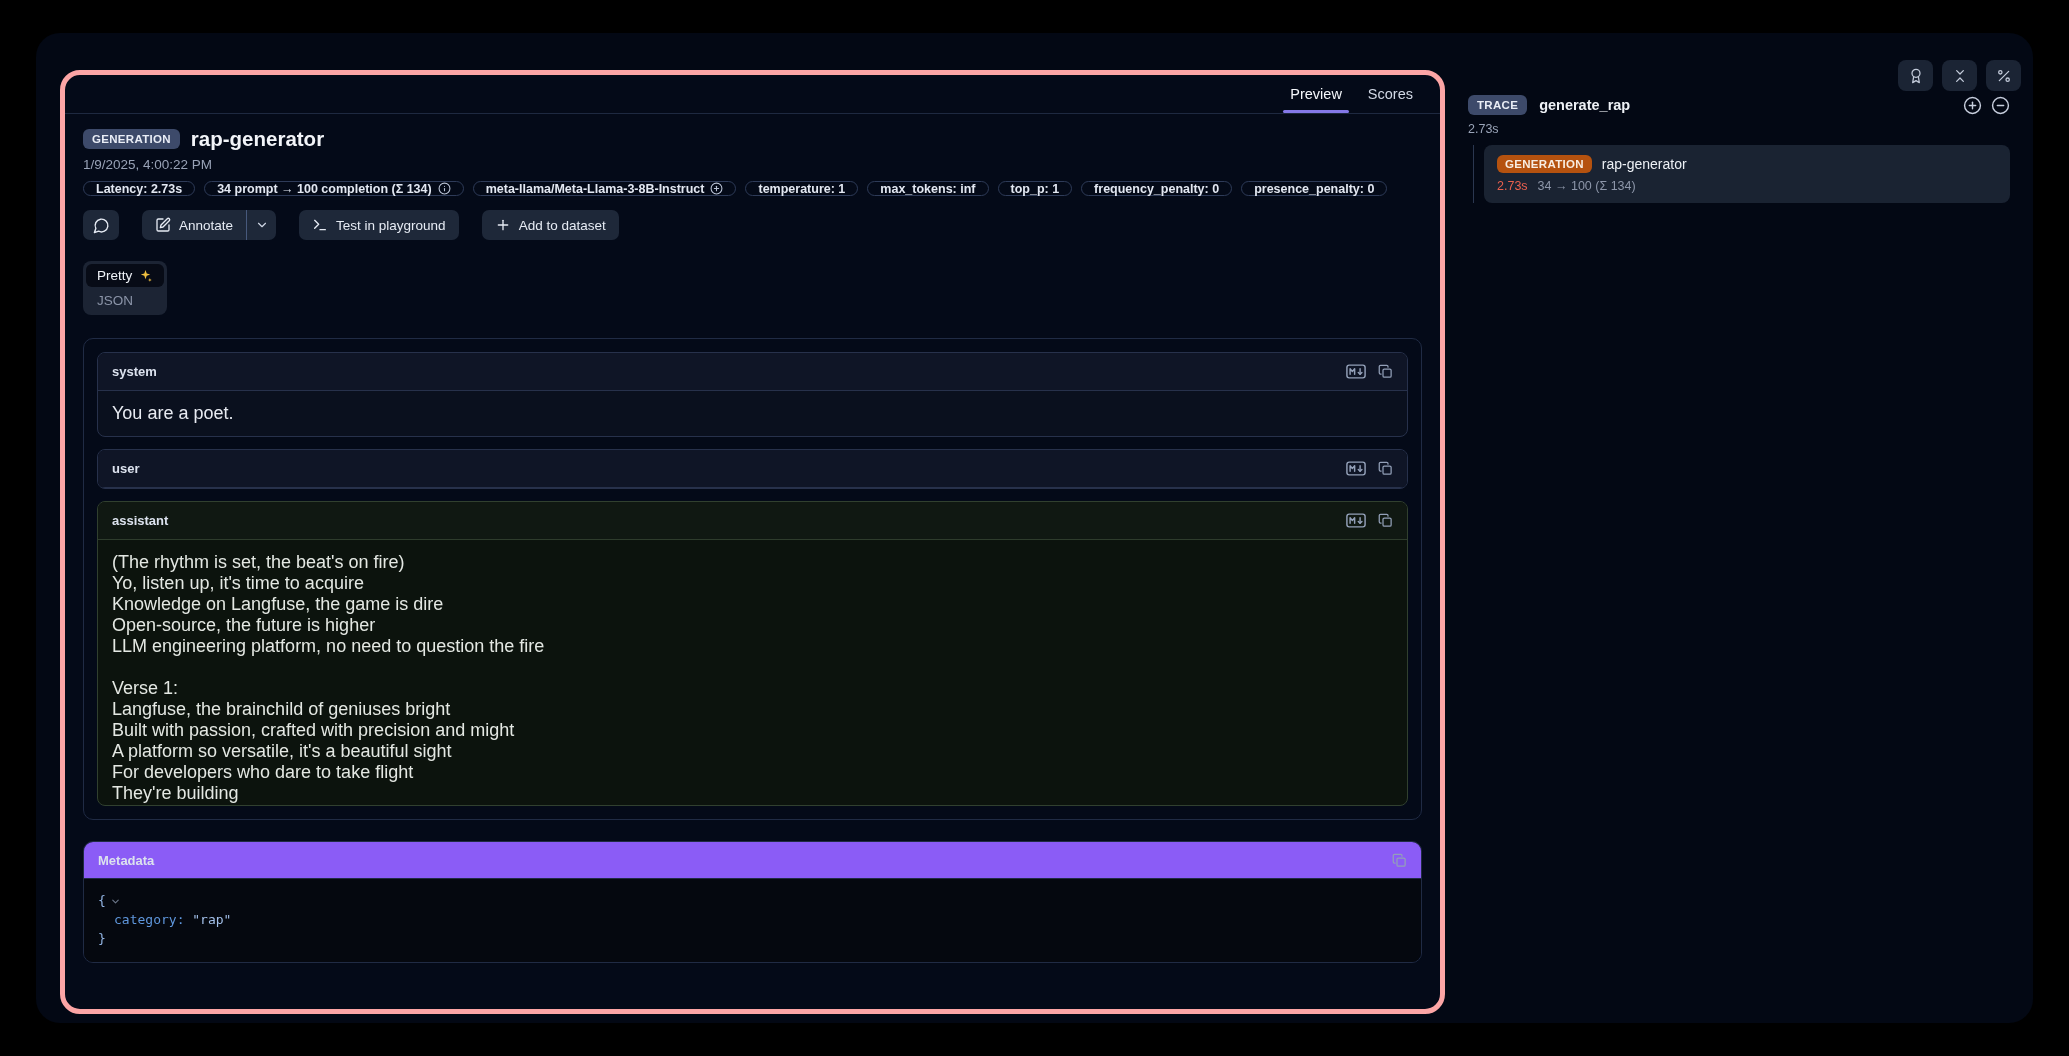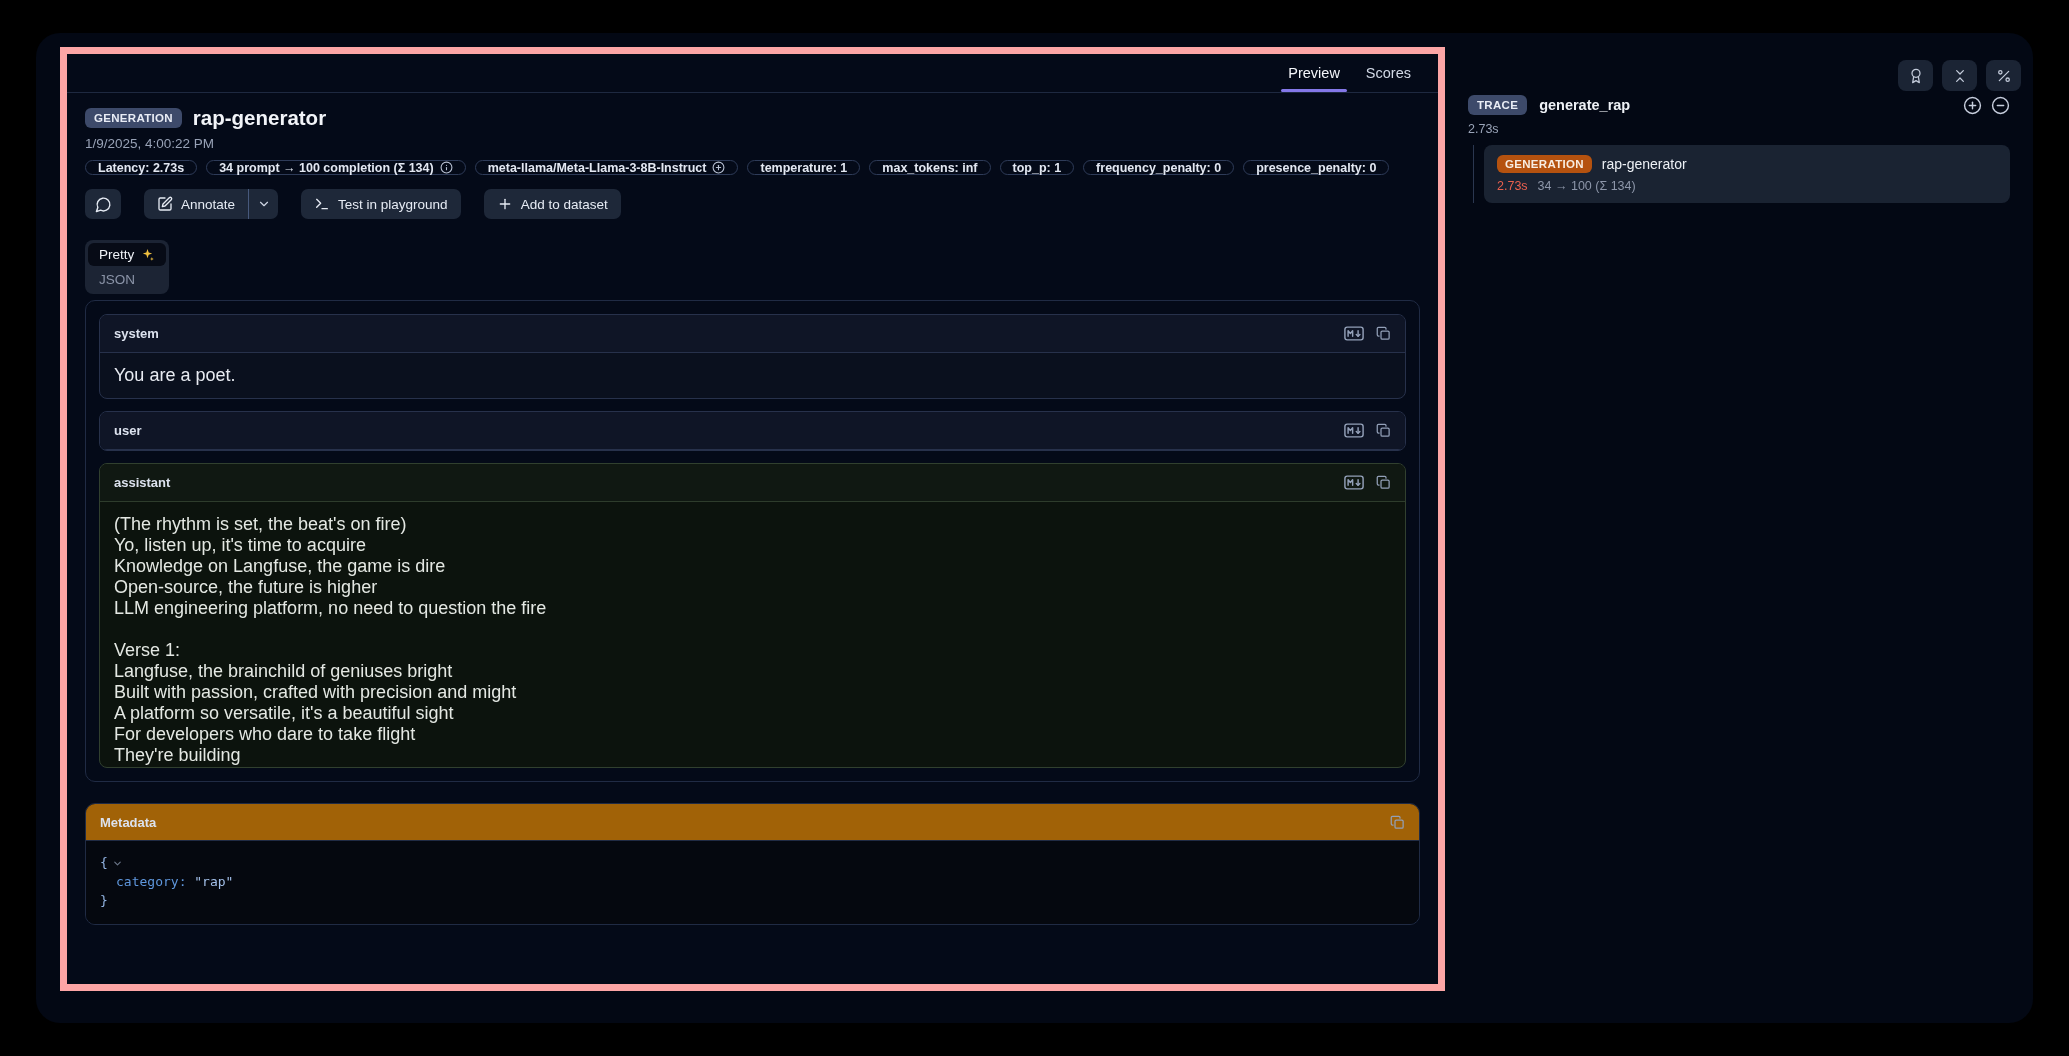--- a/index.html
+++ b/index.html
@@ -2,22 +2,22 @@
 <html><head>
 <meta charset="utf-8">
 <style>
   * { box-sizing: border-box; margin: 0; padding: 0; }
   html,body { width:2069px; height:1056px; background:#000; overflow:hidden;
     font-family:"Liberation Sans","DejaVu Sans",sans-serif; }
   .window { position:absolute; left:36px; top:33px; width:1997px; height:990px;
     background:#030814; border-radius:24px; }
 
   
-  .main-card { position:absolute; left:24px; top:14px; width:1385px; height:944px;
-    border:7px solid #fca5a5; border-radius:0; background:#040a18; overflow:hidden; }
+  .main-card { position:absolute; left:24px; top:37px; width:1385px; height:944px;
+    border:5px solid #fca5a5; border-radius:20px; background:#040a18; overflow:hidden; }
   .card-header { height:39px; border-bottom:1px solid #1e2940; display:flex;
     justify-content:flex-end; padding-right:14px; }
   .htab { position:relative; display:flex; align-items:center; padding:0 13px;
     font-size:14.5px; font-weight:500; color:#d2d9e6; cursor:pointer; }
   .htab.active { color:#f5f7fb; }
   .htab.active::after { content:""; position:absolute; left:6px; right:6px; bottom:0;
     height:3.5px; background:#8478e8; border-radius:2px; }
   .card-body { padding:0 18px; }
 
   .title-row { margin-top:13px; display:flex; align-items:center; gap:11px; }
@@ -41,38 +41,38 @@
   .split .btn-chev { width:30px; justify-content:center; padding:0; border-radius:0 7px 7px 0;
     border-left:1px solid #47597c; background:#1e2839; display:flex; align-items:center;
     color:#cfd6e4; cursor:pointer; }
 
   .view-tabs { margin-top:21px; display:inline-flex; background:#1c2434; border-radius:8px;
     padding:3px; gap:2px;flex-direction:column; }
   .vtab { display:flex; align-items:center; gap:6px; padding:4px 11px; border-radius:6px;
     font-size:13.5px; font-weight:500; color:#8b94a8; cursor:pointer; }
   .vtab.active { background:#070b16; color:#f0f3f8; }
 
-  .messages { margin-top:6px; border:1px solid #202b44; border-radius:10px; padding:13px;
+  .messages { margin-top:23px; border:1px solid #202b44; border-radius:10px; padding:13px;
     background:#040a18; }
   .panel { border:1px solid #27314b; border-radius:8px; background:#0a101e; overflow:hidden; }
   .panel + .panel { margin-top:12px; }
   .panel-header { height:38px; display:flex; align-items:center; justify-content:space-between;
     padding:0 14px; background:#0f1526; border-bottom:1px solid #27314b; }
   .role { font-size:13px; font-weight:600; color:#dce2ee; }
   .panel-icons { display:flex; align-items:center; gap:12px; color:#93a0b8; }
   .panel-icons span { cursor:pointer; display:flex; }
   .panel-body { padding:12px 14px; font-size:18px; line-height:21px; color:#e8ebf2;
     white-space:pre-wrap; }
   .panel.assistant { border-color:#31402f; height:305px; background:#0c130d; }
   .panel.assistant .panel-header { background:#101812; border-bottom-color:#2e3c2c; }
   .panel.assistant .panel-body { color:#e4e8e3; height:266px; overflow:hidden; }
 
   .metadata-box { margin-top:21px; border:1px solid #202b44; border-radius:10px; overflow:hidden; }
   .metadata-header { height:37px; display:flex; align-items:center; justify-content:space-between;
-    padding:0 14px; background:#a16207; border-bottom:1px solid #202b44; color:#93a0b8; }
+    padding:0 14px; background:#8b5cf6; border-bottom:1px solid #202b44; color:#93a0b8; }
   .metadata-title { font-size:13px; font-weight:600; color:#dce2ee; }
   .metadata-body { padding:12px 14px 14px; font-family:"DejaVu Sans Mono",monospace;
     font-size:13px; line-height:19px; background:#05080f; }
   .j-brace { color:#93b5e4; }
   .j-key { color:#5f97dd; }
   .j-str { color:#a3c0ea; }
   .j-line2 { padding-left:16px; }
   .j-chev { color:#6b7689; display:inline-flex; vertical-align:middle; margin-left:4px; }
 
   

